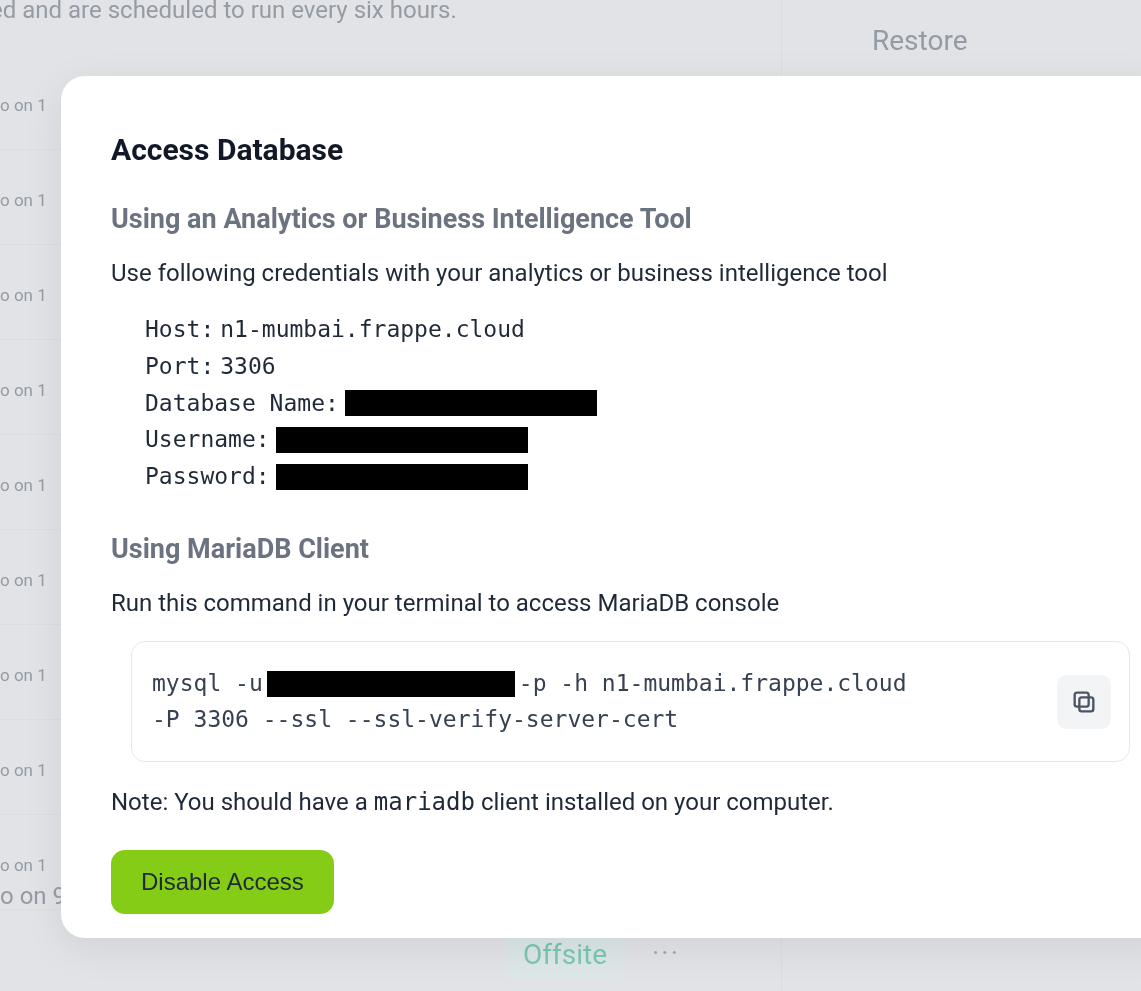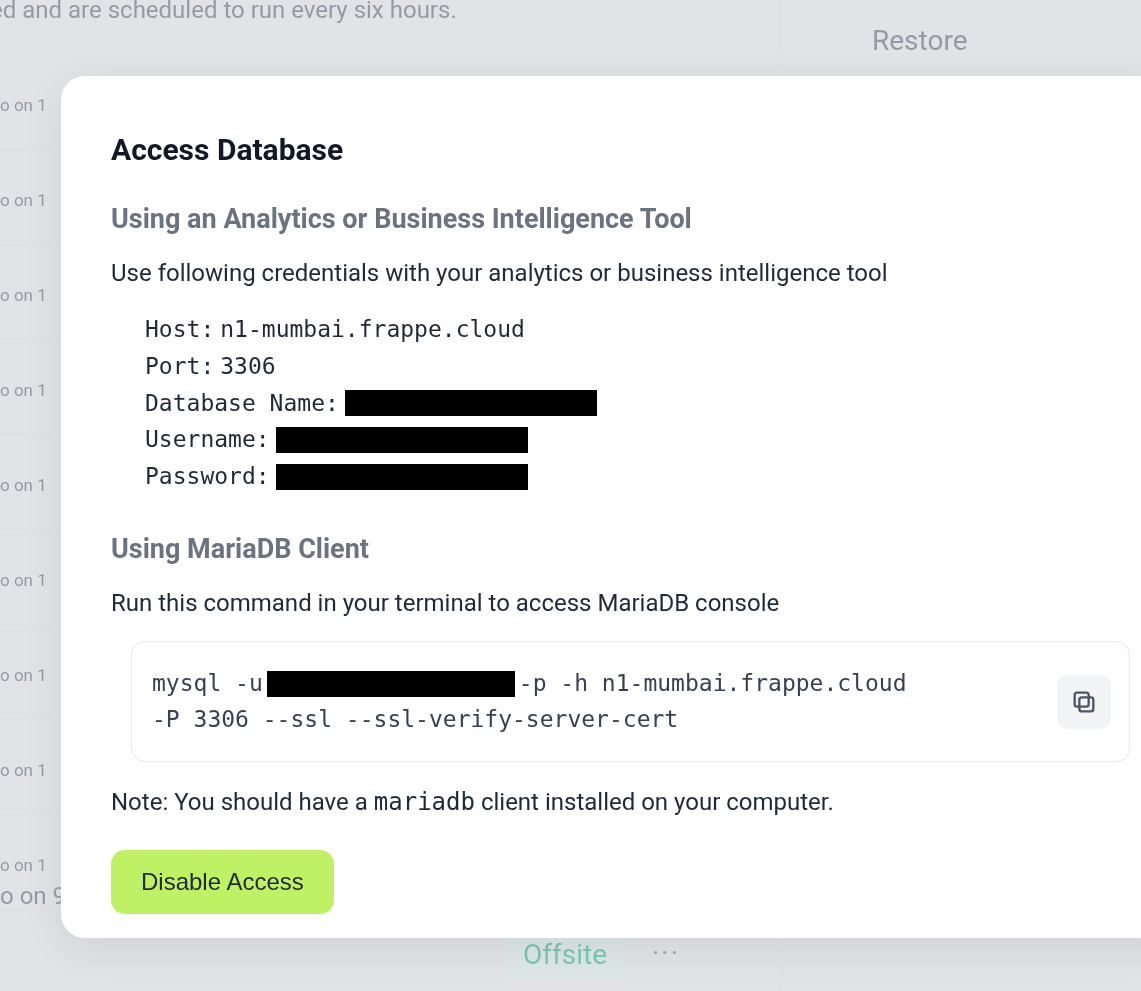--- a/index.html
+++ b/index.html
@@ -24,21 +24,21 @@
   .redact.db { width: 252px; }
   .redact.user { width: 252px; }
   .redact.pw { width: 252px; }
   .cmd-box { position: relative; border: 1px solid #e5e7eb; border-radius: 14px; padding: 24px 90px 24px 20px; font-family: ui-monospace, SFMono-Regular, Menlo, Consolas, monospace; font-size: 23px; line-height: 1.55; color: #374151; margin-bottom: 26px; margin-left: 20px; }
   .cmd-line1 { display: flex; align-items: center; flex-wrap: wrap; gap: 4px; }
   .cmd-redact { display: inline-block; background: #000; width: 248px; height: 26px; vertical-align: middle; }
   .copy-btn { position: absolute; right: 18px; top: 50%; transform: translateY(-50%); width: 54px; height: 54px; background: #f3f4f6; border-radius: 10px; display: flex; align-items: center; justify-content: center; cursor: pointer; }
   .copy-btn svg { width: 28px; height: 28px; stroke: #4b5563; fill: none; stroke-width: 2; }
   .note { font-size: 24px; color: #1f2937; margin-bottom: 34px; }
   .note code { font-family: ui-monospace, SFMono-Regular, Menlo, Consolas, monospace; }
-  .disable-btn { display: inline-flex; align-items: center; justify-content: center; background: #bef264; border: none; border-radius: 14px; padding: 18px 30px; font-size: 24px; color: #1f2937; cursor: pointer; font-weight: 500; }
+  .disable-btn { display: inline-flex; align-items: center; justify-content: center; background: #84cc16; border: none; border-radius: 14px; padding: 18px 30px; font-size: 24px; color: #1f2937; cursor: pointer; font-weight: 500; }
 </style>
 </head>
 <body>
 
 <div class="backdrop">
   <div class="bg-content">
     <div style="position:absolute; top:-4px; left:-140px; font-size:24px; color:#4b5563;">os are enabled and are scheduled to run every six hours.</div>
     <div class="bg-row" style="top:60px;">
         <span class="bg-row-text">o on 1</span>
       </div>

